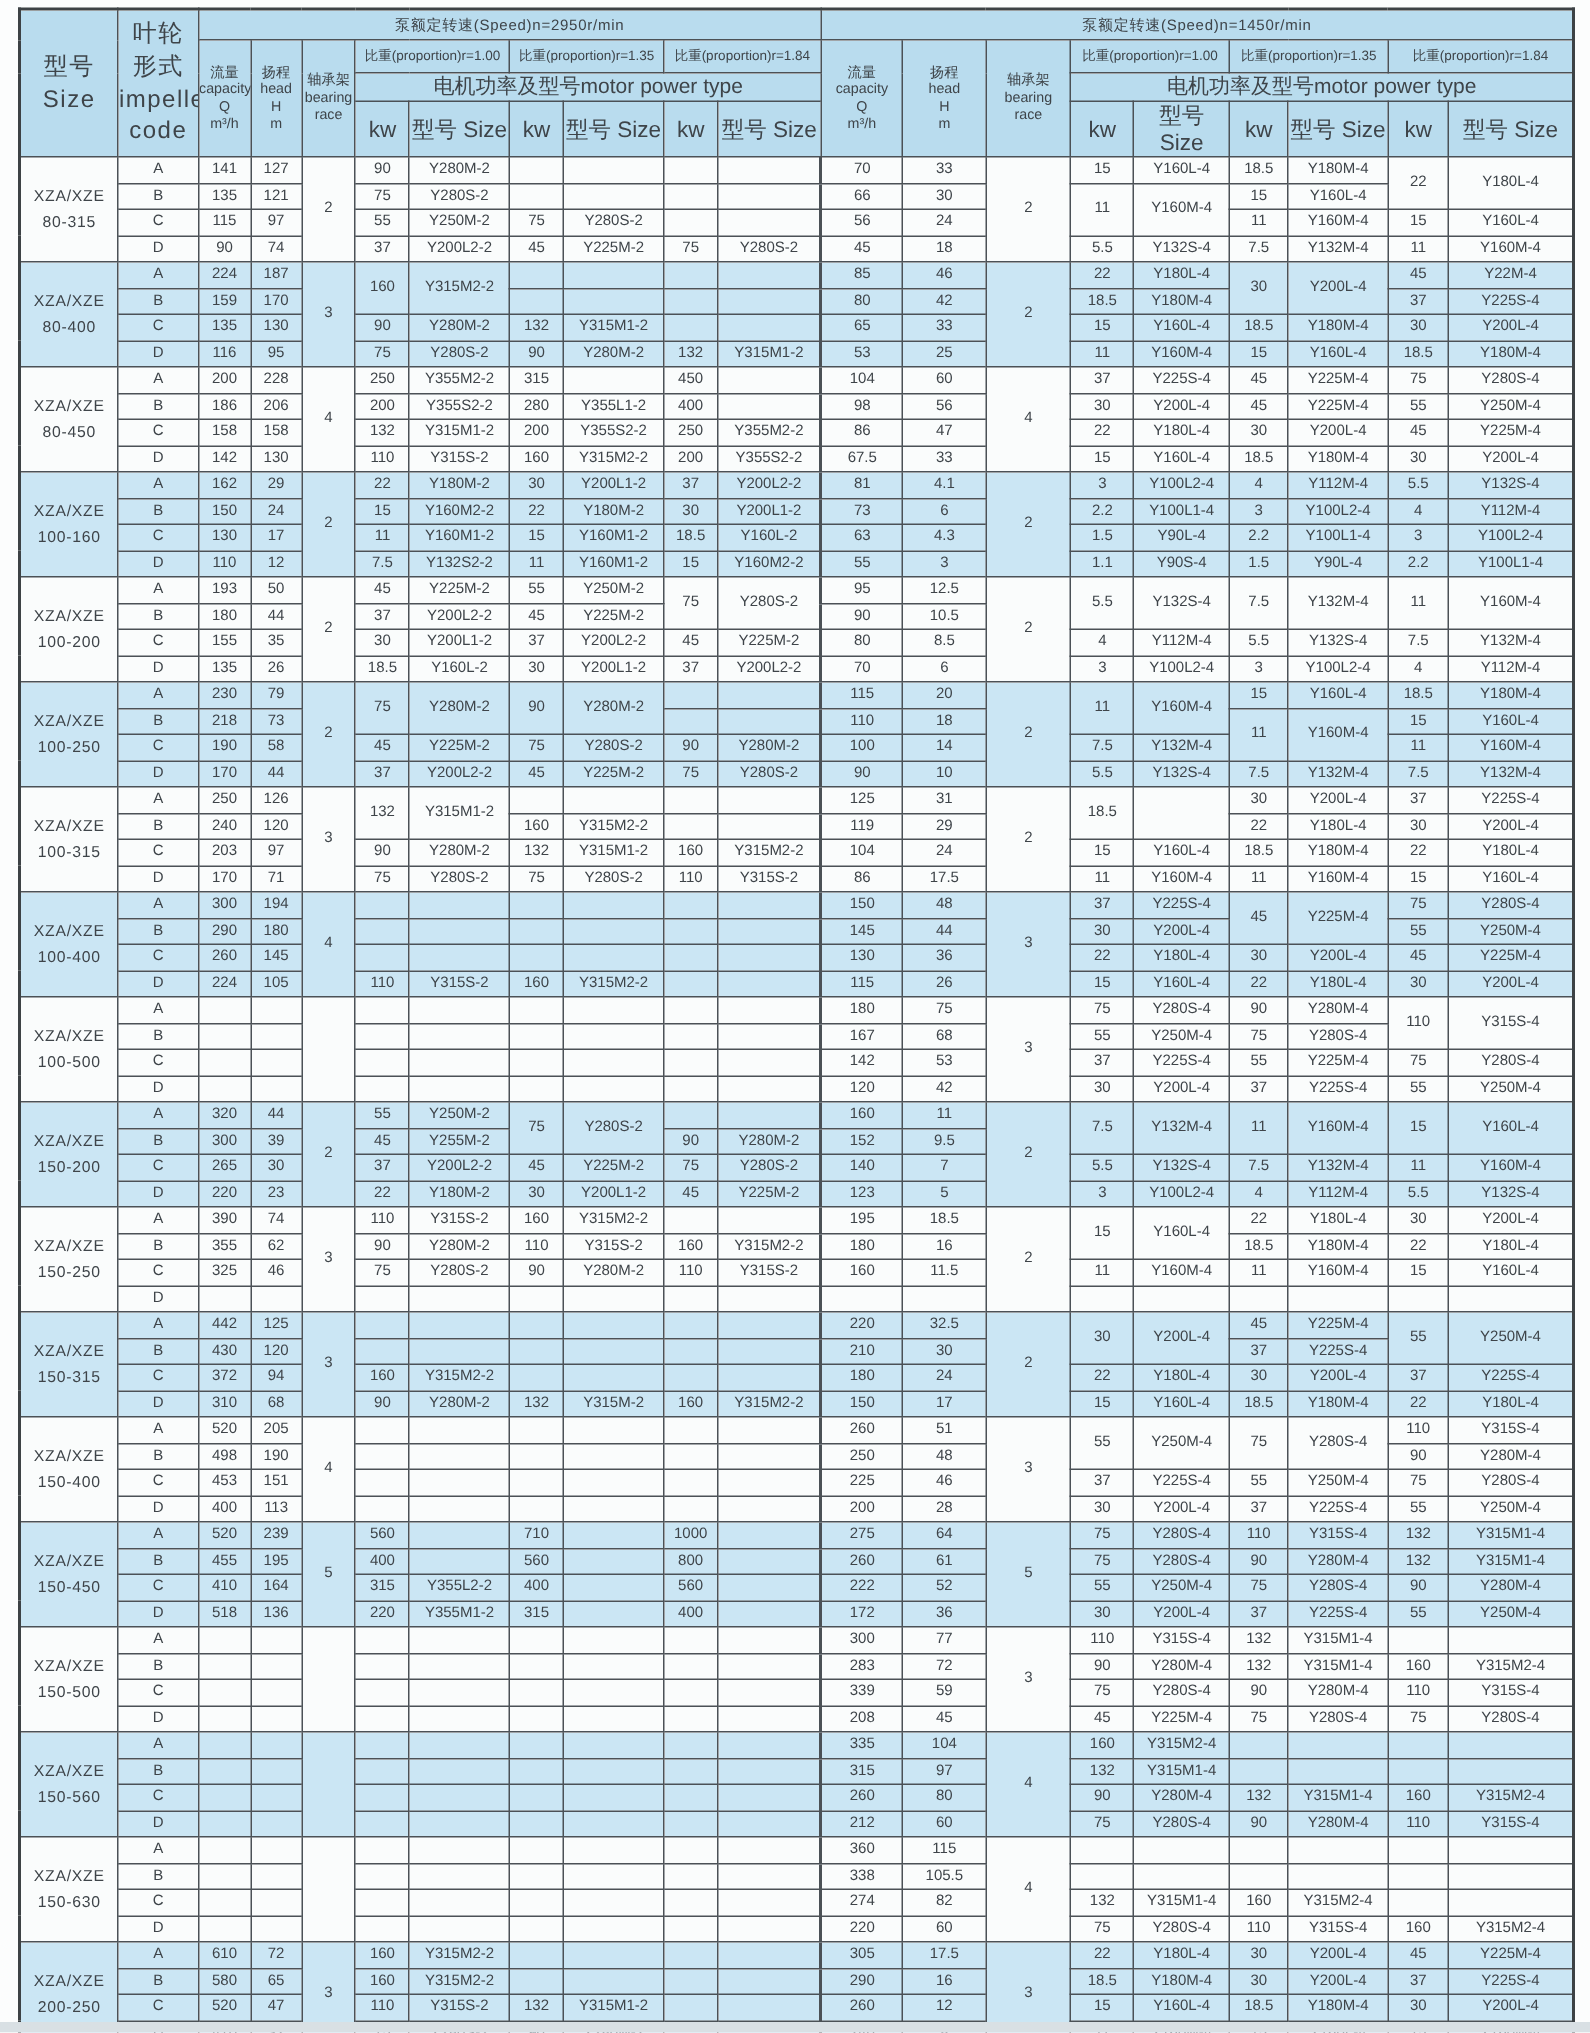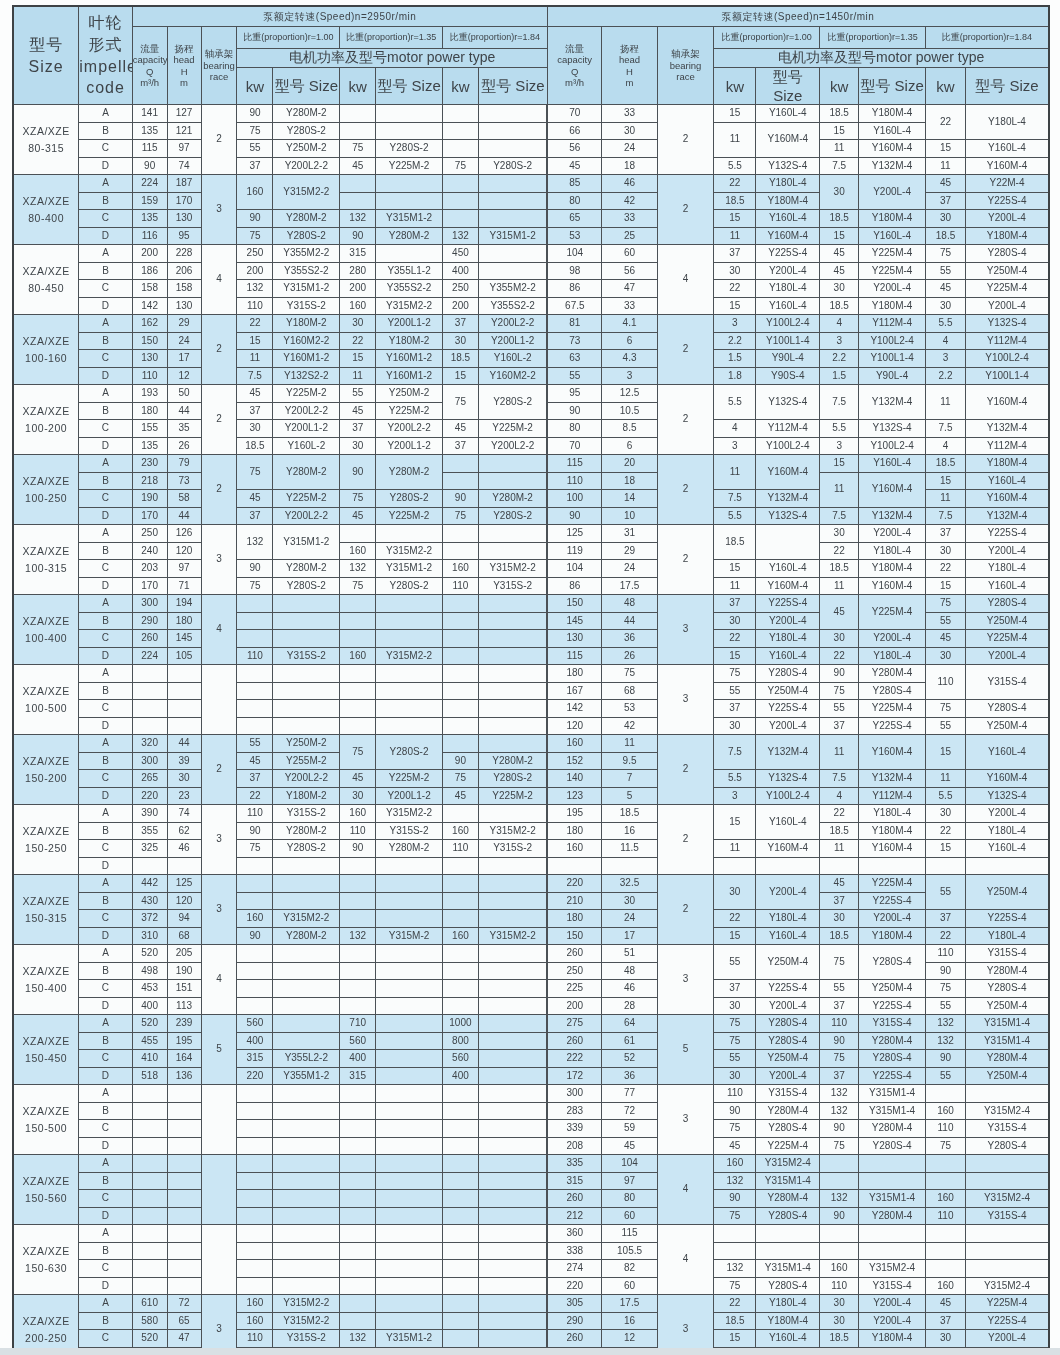--- a/index.html
+++ b/index.html
@@ -408,21 +408,21 @@
           <td>110</td>
           <td>12</td>
           <td>7.5</td>
           <td>Y132S2-2</td>
           <td>11</td>
           <td>Y160M1-2</td>
           <td>15</td>
           <td>Y160M2-2</td>
           <td class="sep">55</td>
           <td>3</td>
-          <td>1.8</td>
+          <td>1.1</td>
           <td>Y90S-4</td>
           <td>1.5</td>
           <td>Y90L-4</td>
           <td>2.2</td>
           <td>Y100L1-4</td>
         </tr>
         <tr>
           <td rowspan="4" class="gsize">XZA/XZE
 100-200</td>
           <td>A</td>

